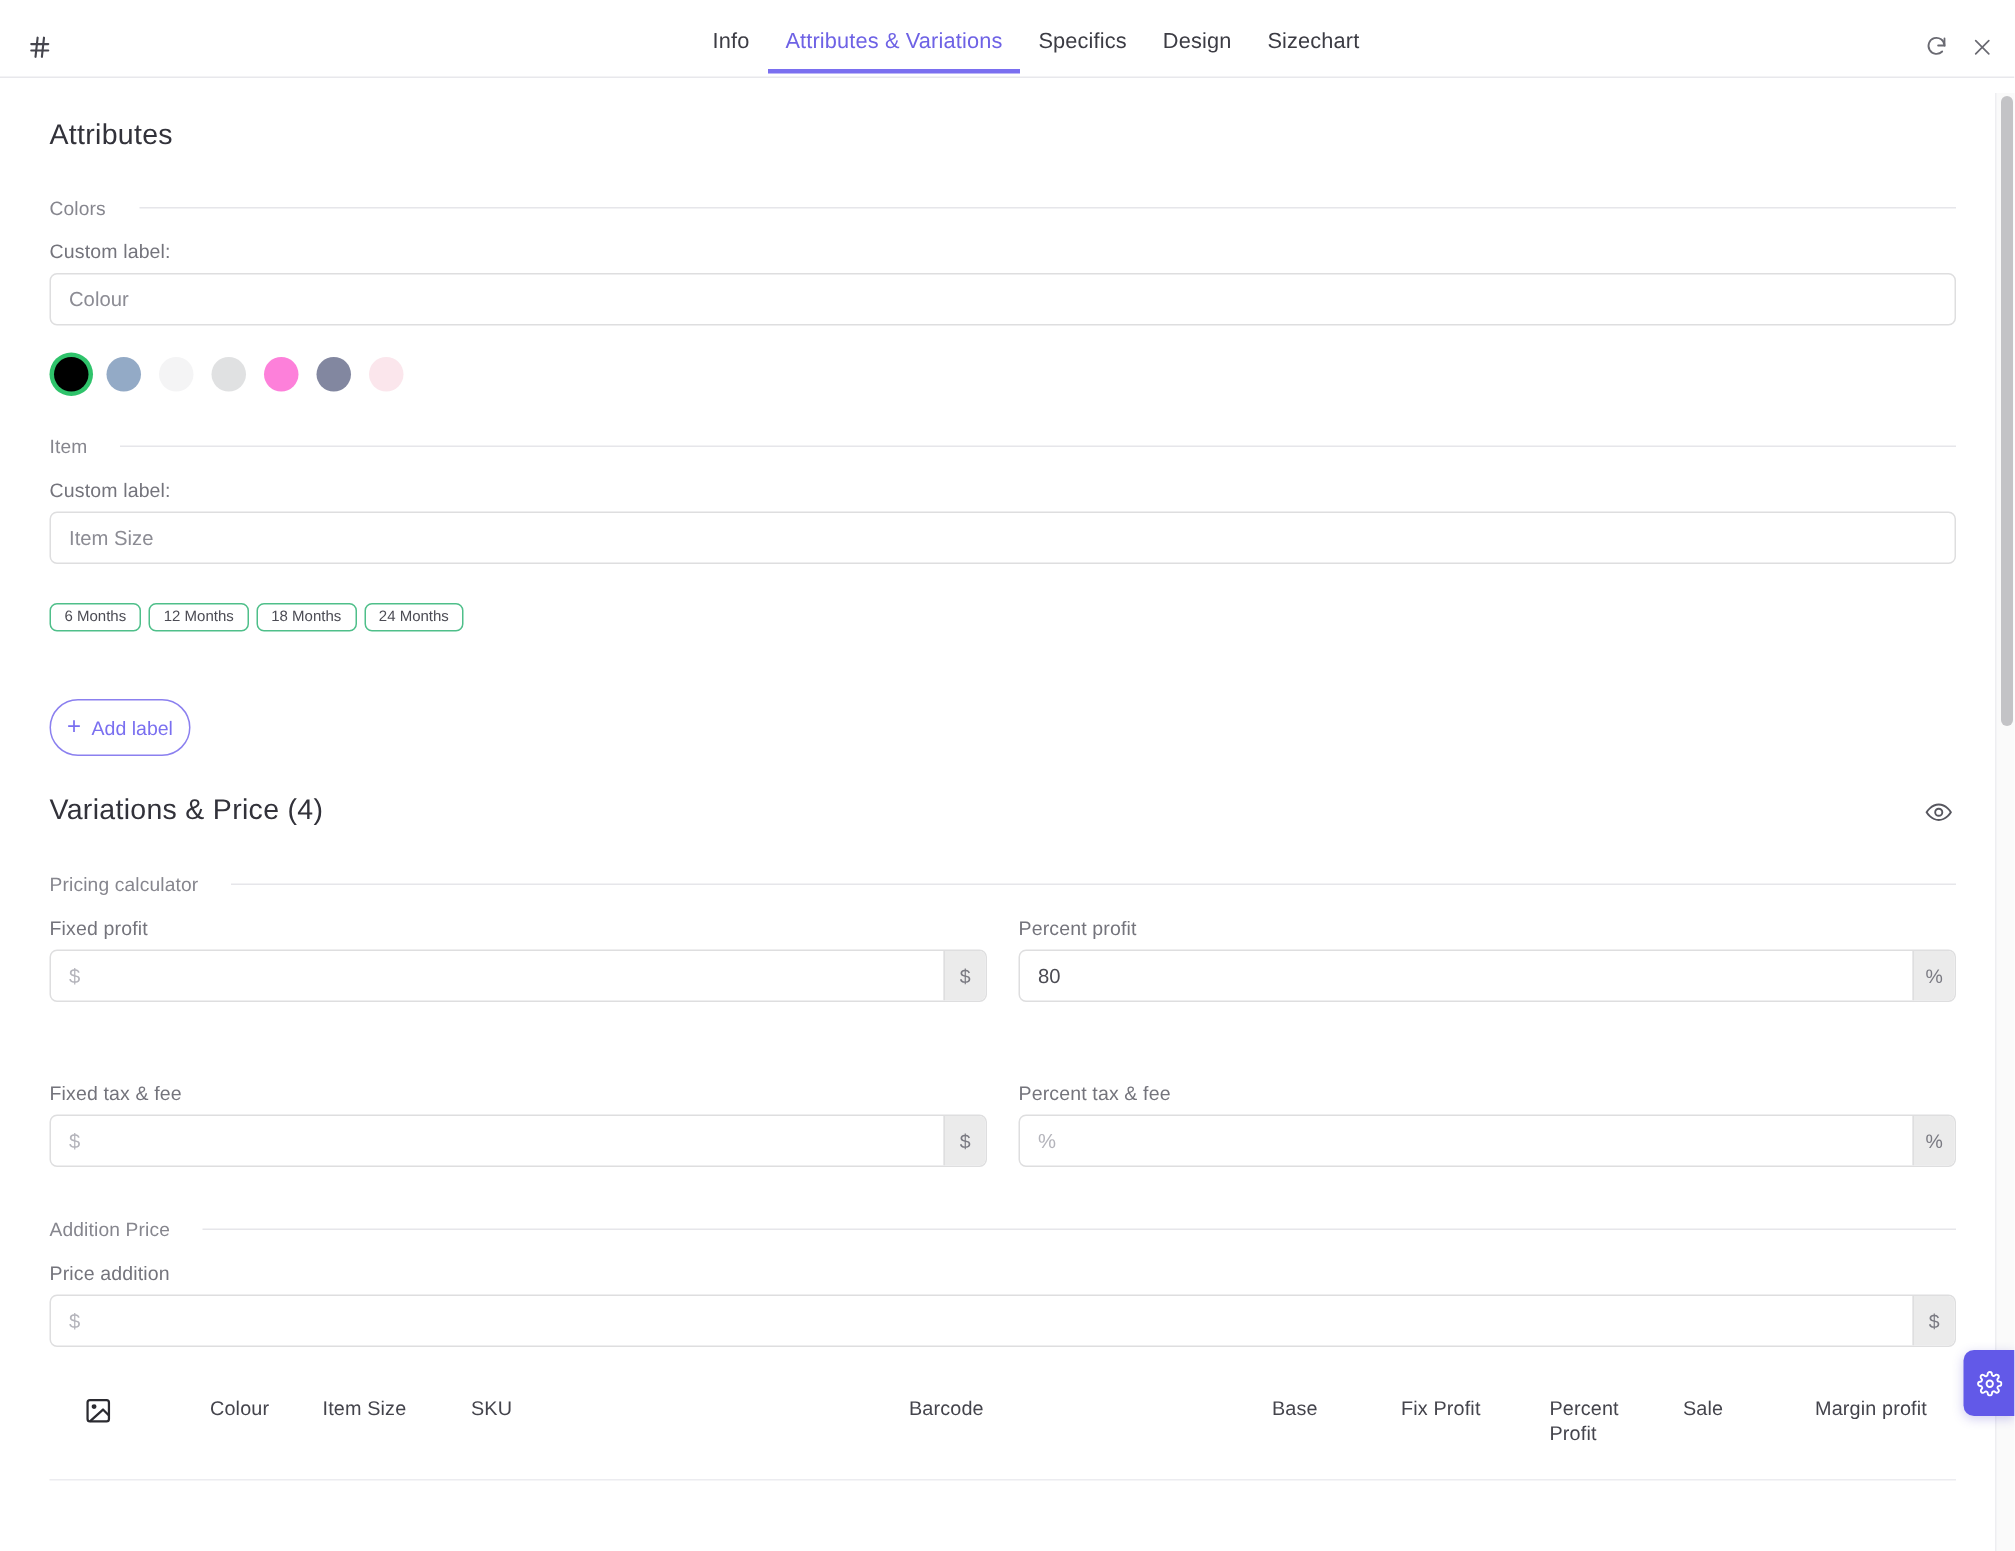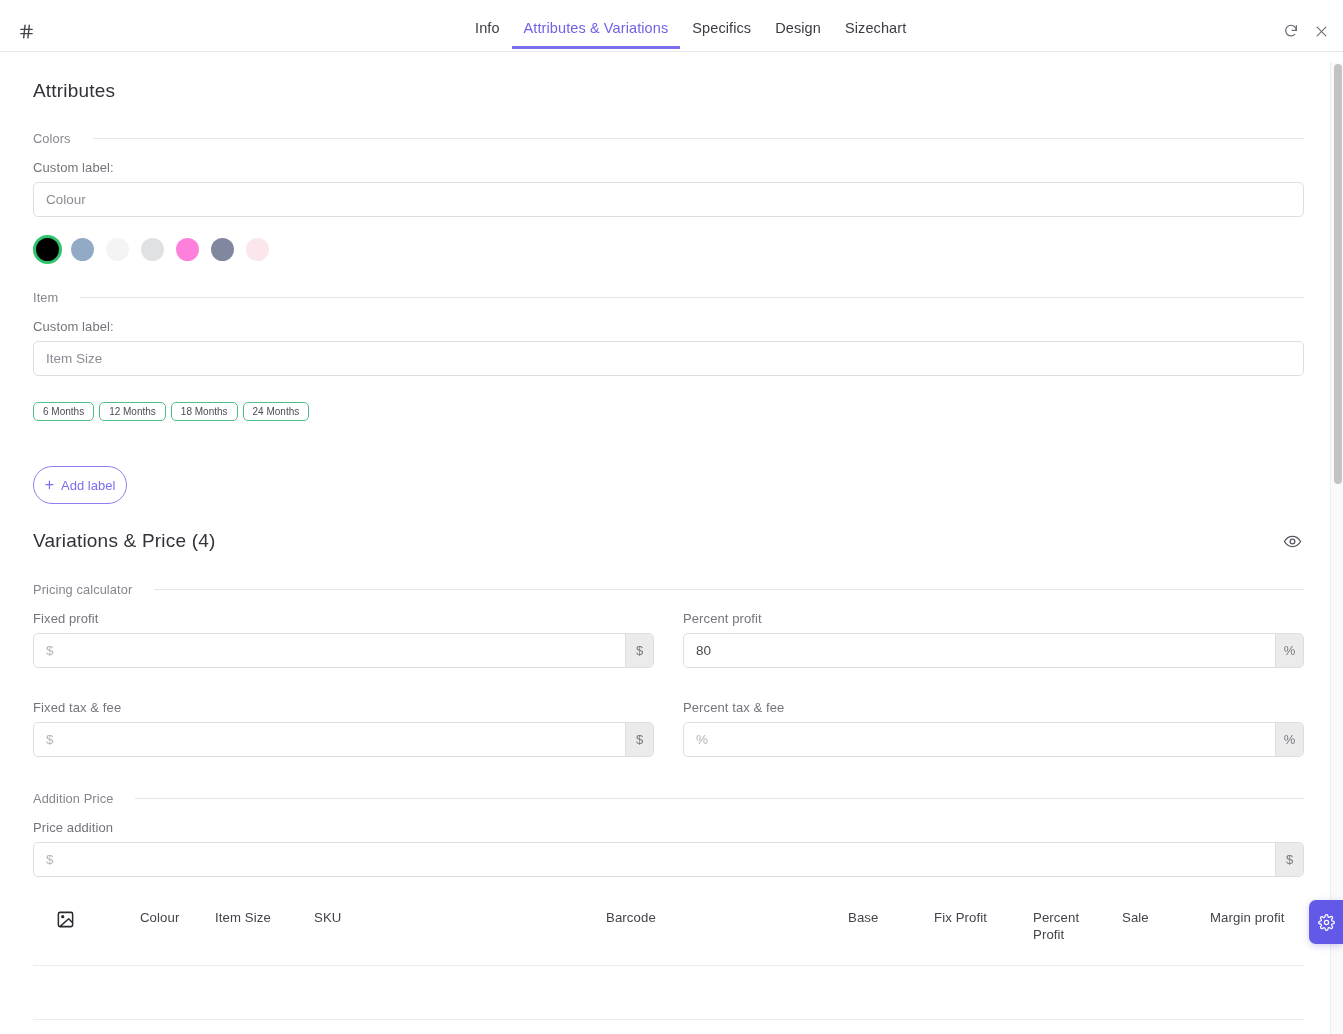--- a/index.html
+++ b/index.html
@@ -209,20 +209,21 @@
     display: flex; align-items: center; justify-content: center;
     cursor: pointer;
   }
 
   
   .calc-grid {
     display: grid;
     grid-template-columns: 1fr 1fr;
     column-gap: 29px;
     row-gap: 0px;
+    gap: 21px;
   }
 
   .input-with-suffix {
     margin-top: 7px;
     display: flex;
     height: 35px;
     border: 1px solid #dededf;
     border-radius: 5px;
     overflow: hidden;
     background: #fff;

